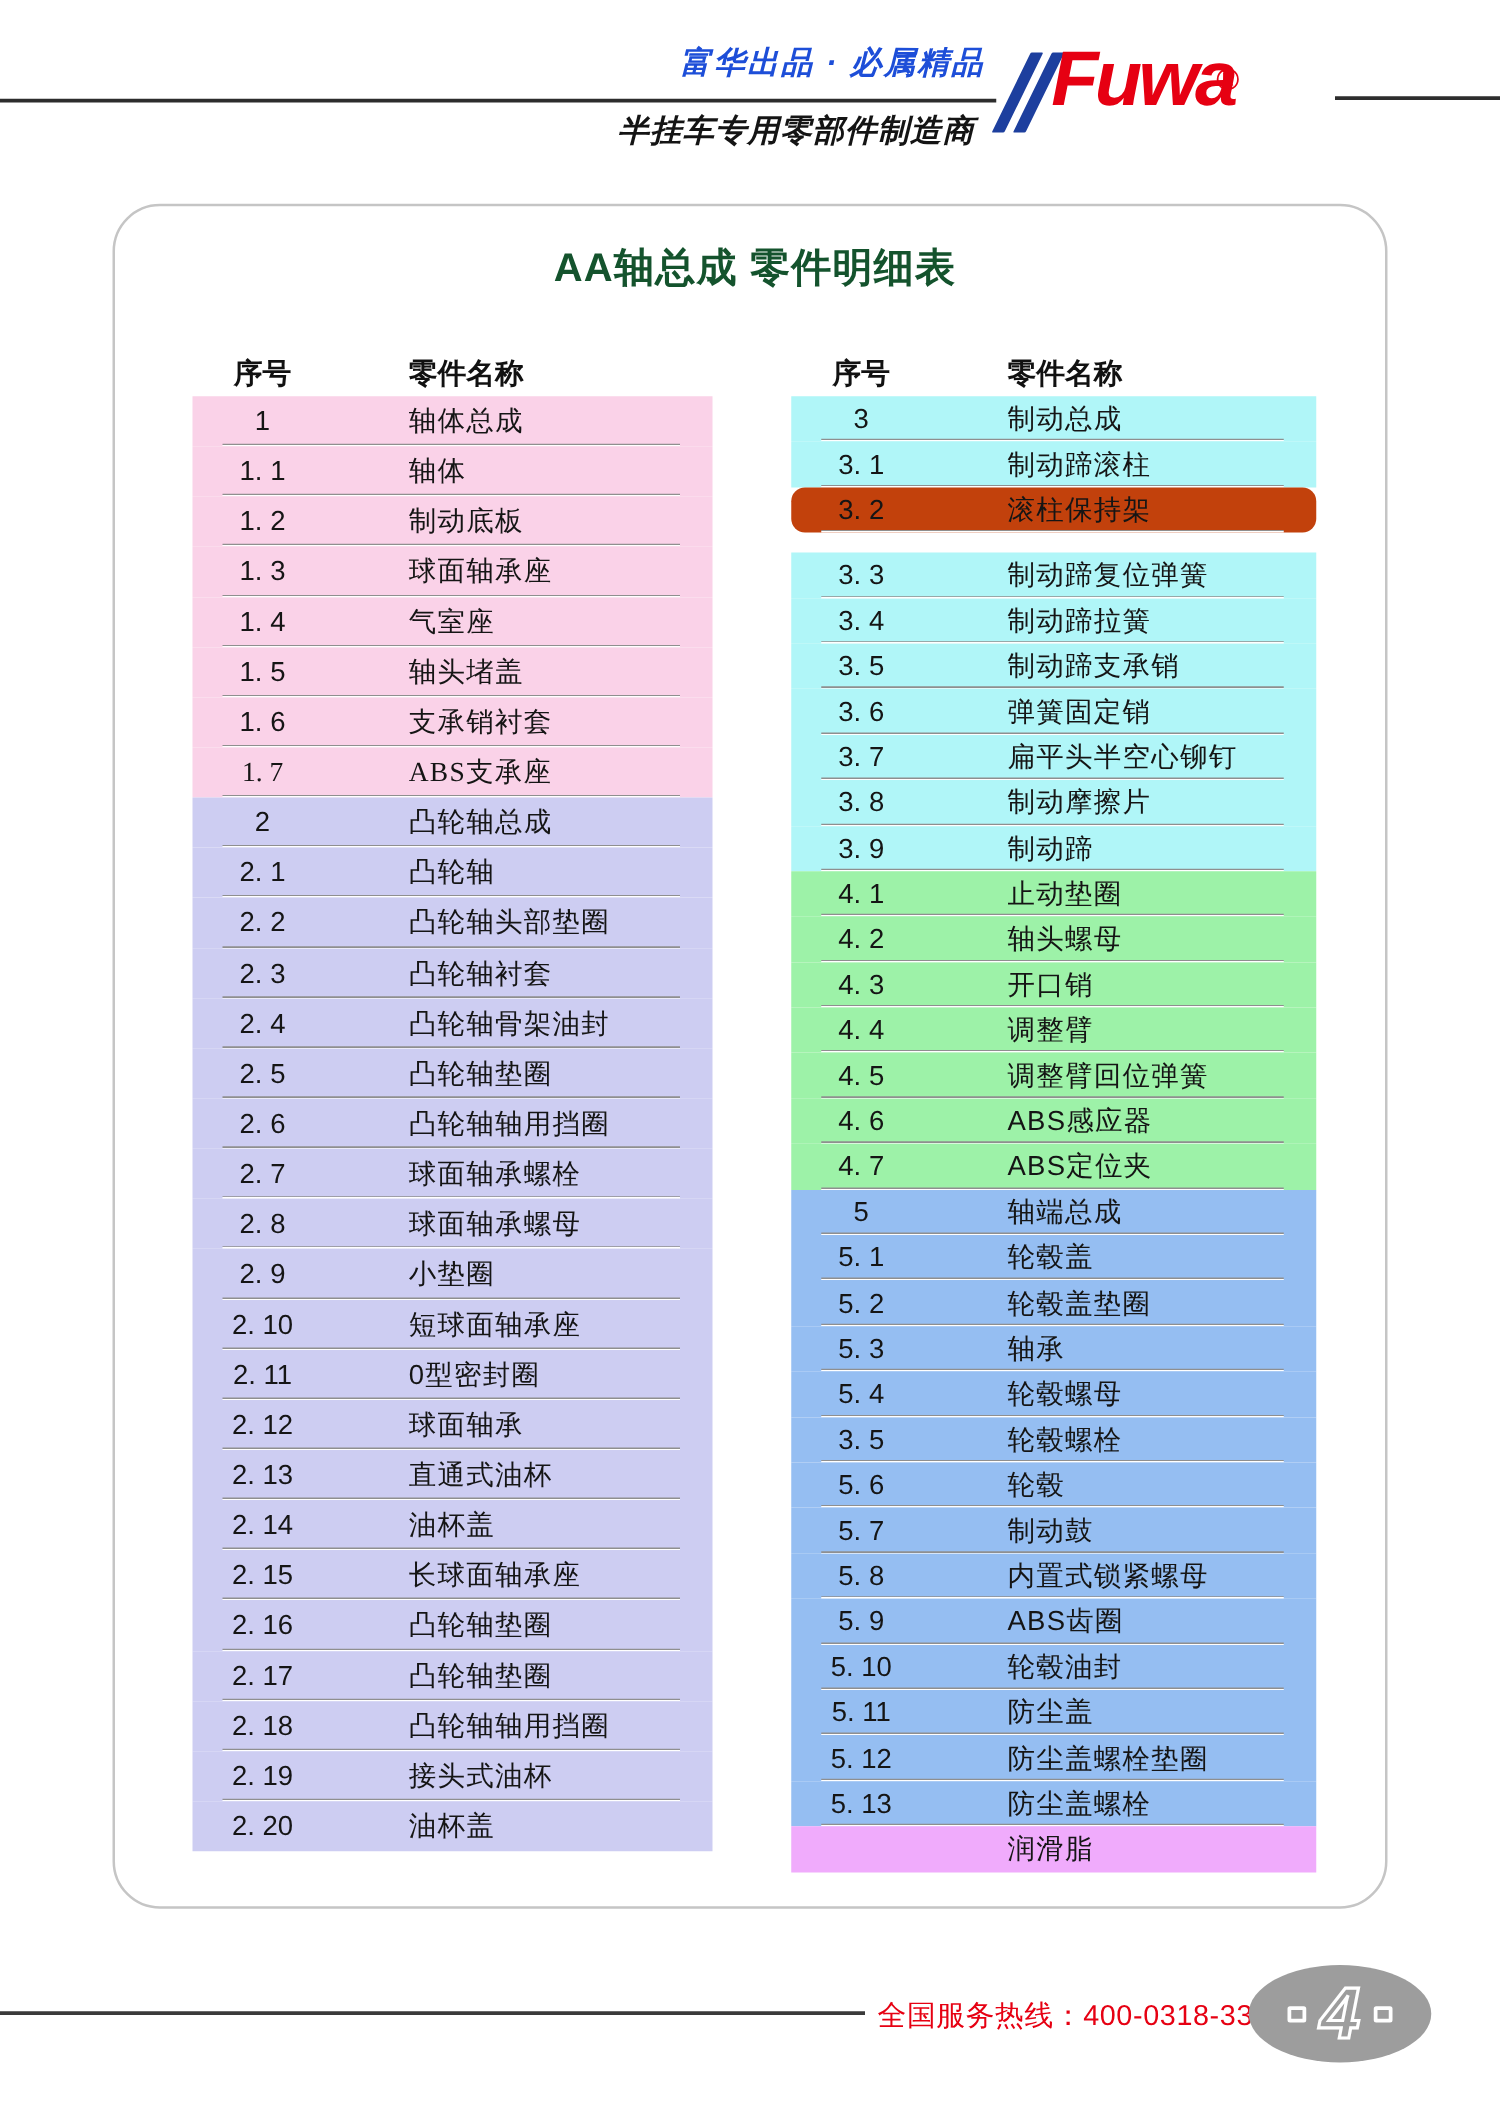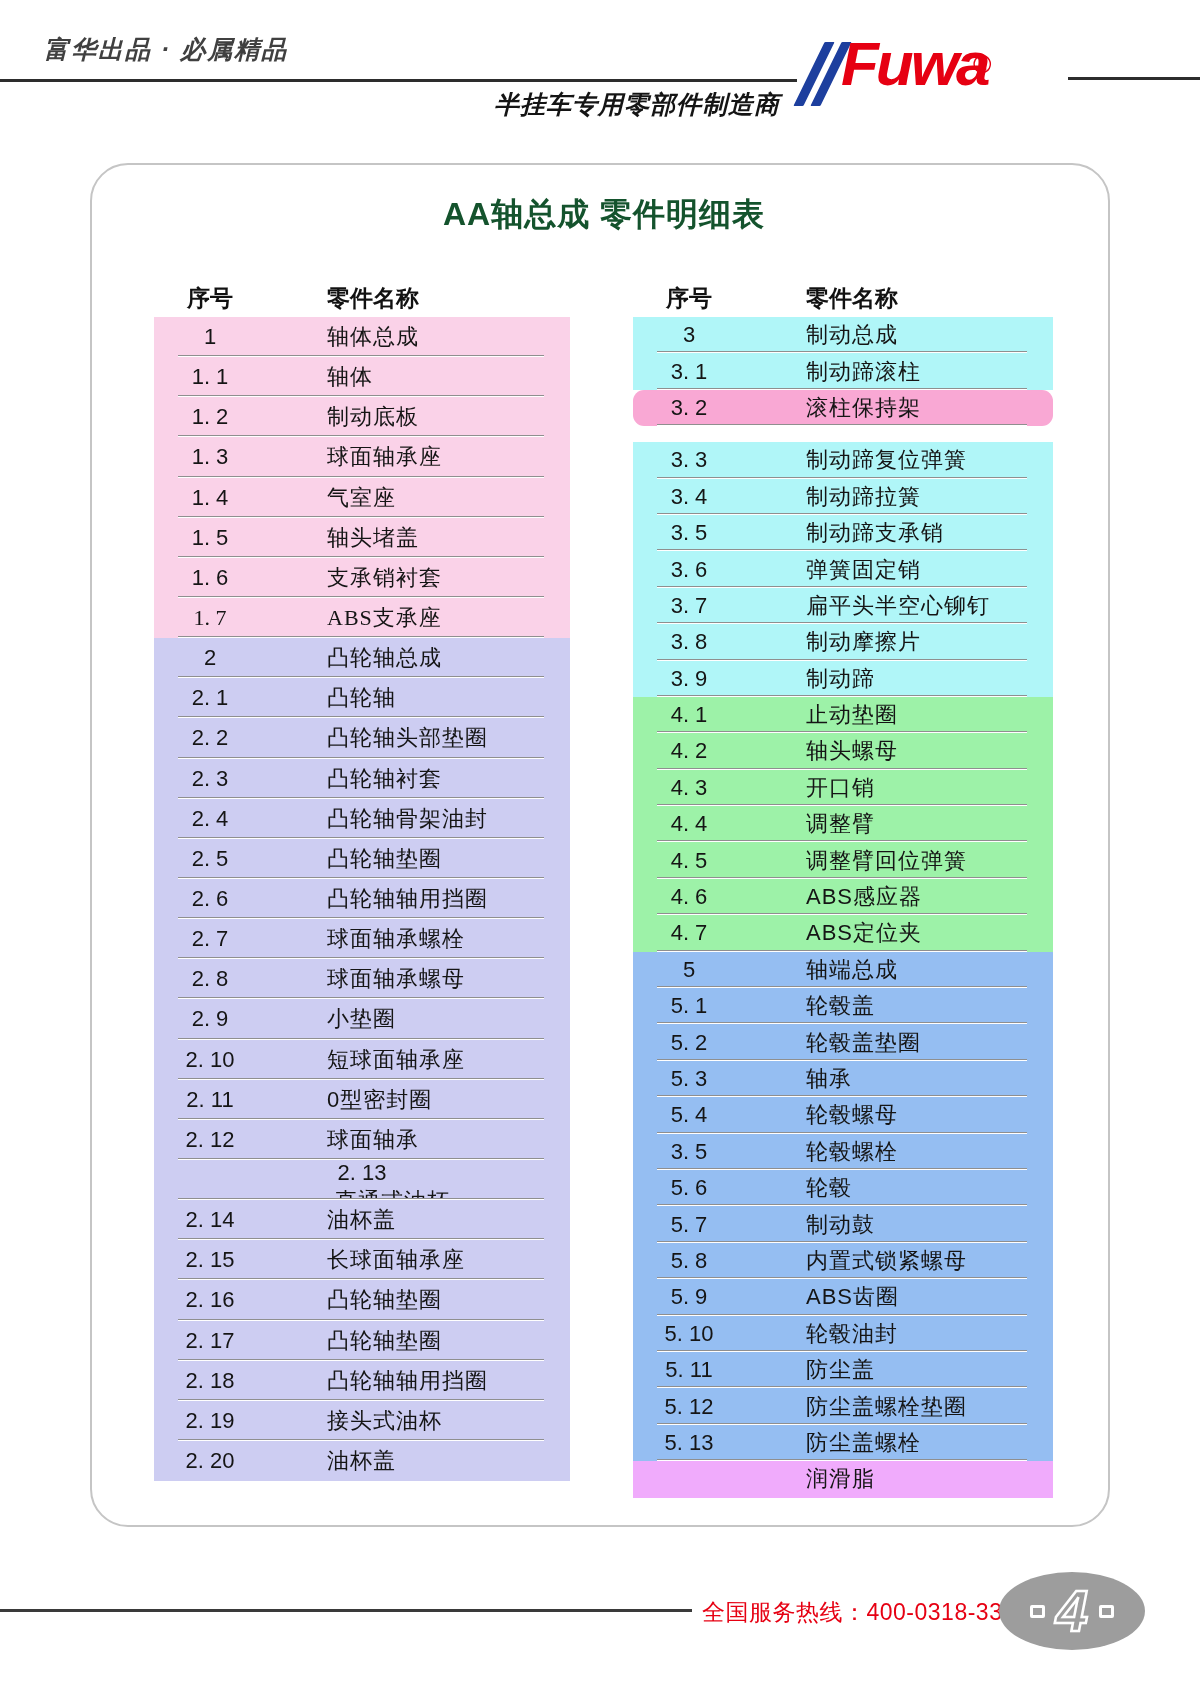--- a/index.html
+++ b/index.html
@@ -2,22 +2,22 @@
 <html><head>
 <meta charset="utf-8">
 <style>
   html,body { margin:0; padding:0; background:#ffffff; }
   .page {
     position:relative; width:1200px; height:1686px; background:#ffffff;
     font-family:"Liberation Sans", sans-serif; color:#000; overflow:hidden;
   }
   
   .slogan1 {
-    position:absolute; top:33px; left:0; width:788px; text-align:left;
-    font-size:25px; font-weight:bold; font-style:italic; color:#404040; letter-spacing:2px;padding-left:44px;
+    position:absolute; top:33px; left:0; width:788px; text-align:right;
+    font-size:25px; font-weight:bold; font-style:italic; color:#1d4ed8; letter-spacing:2px;
   }
   .rule-left { position:absolute; top:79px; left:0; width:797px; height:3px; background:#2d2d2d; }
   .slogan2 {
     position:absolute; top:88px; left:0; width:780px; text-align:right;
     font-size:25px; font-weight:bold; font-style:italic; color:#141414; letter-spacing:1px;
   }
   .rule-right { position:absolute; top:77px; left:1068px; width:132px; height:3px; background:#2d2d2d; }
   .logo { position:absolute; top:28px; left:795px; width:215px; height:95px; }
   .logo .slash { position:absolute; width:10px; height:64px; top:14px; transform:skewX(-26deg); border-radius:1px; }
   .logo .s1 { left:14px; }
@@ -168,21 +168,21 @@
             <span class="name">短球面轴承座</span>
           </div>
           <div class="row" style="background: rgb(205, 205, 242);">
             <span class="no">2. 11</span>
             <span class="name">0型密封圈</span>
           </div>
           <div class="row" style="background: rgb(205, 205, 242);">
             <span class="no">2. 12</span>
             <span class="name">球面轴承</span>
           </div>
-          <div class="row" style="background: rgb(205, 205, 242); flex-direction: column;">
+          <div class="row" style="background: rgb(205, 205, 242);">
             <span class="no">2. 13</span>
             <span class="name">直通式油杯</span>
           </div>
           <div class="row" style="background: rgb(205, 205, 242);">
             <span class="no">2. 14</span>
             <span class="name">油杯盖</span>
           </div>
           <div class="row" style="background: rgb(205, 205, 242);">
             <span class="no">2. 15</span>
             <span class="name">长球面轴承座</span>
@@ -217,21 +217,21 @@
       </div>
       <div class="tbody" id="right-tbody">
           <div class="row" style="background: rgb(176, 246, 248);">
             <span class="no">3</span>
             <span class="name">制动总成</span>
           </div>
           <div class="row" style="background: rgb(176, 246, 248);">
             <span class="no">3. 1</span>
             <span class="name">制动蹄滚柱</span>
           </div>
-          <div class="row" style="background: #f9a8d4; border-radius: 11px;">
+          <div class="row" style="background: #c2410c; border-radius: 11px;">
             <span class="no">3. 2</span>
             <span class="name">滚柱保持架</span>
           </div>
           <div class="row" style="background: rgb(176, 246, 248); margin-top: 16px;">
             <span class="no">3. 3</span>
             <span class="name">制动蹄复位弹簧</span>
           </div>
           <div class="row" style="background: rgb(176, 246, 248);">
             <span class="no">3. 4</span>
             <span class="name">制动蹄拉簧</span>

